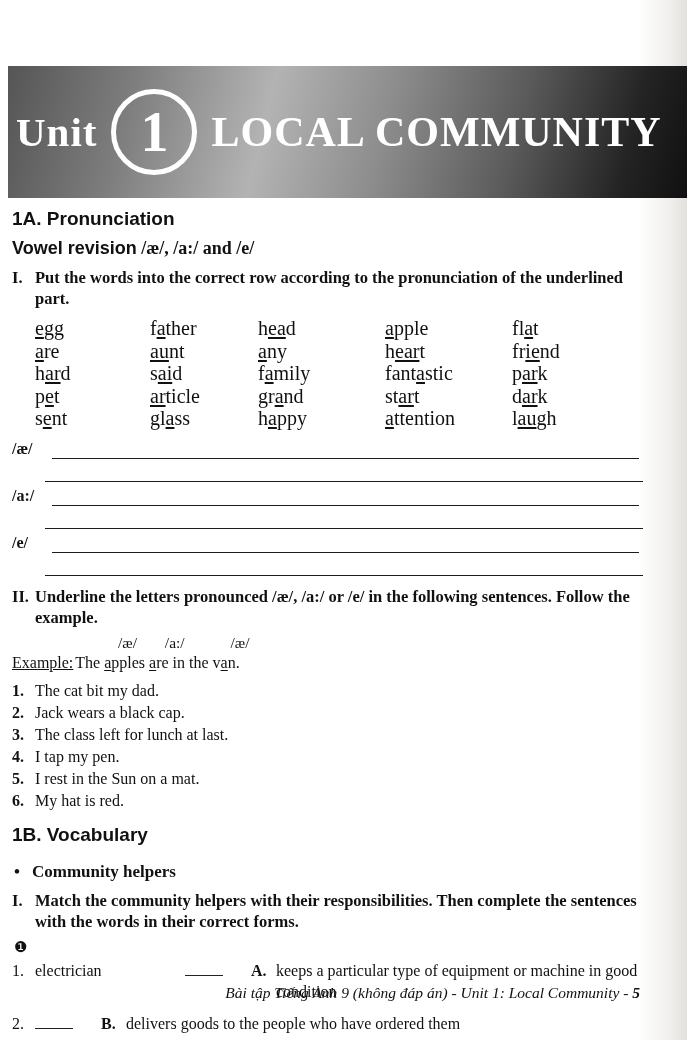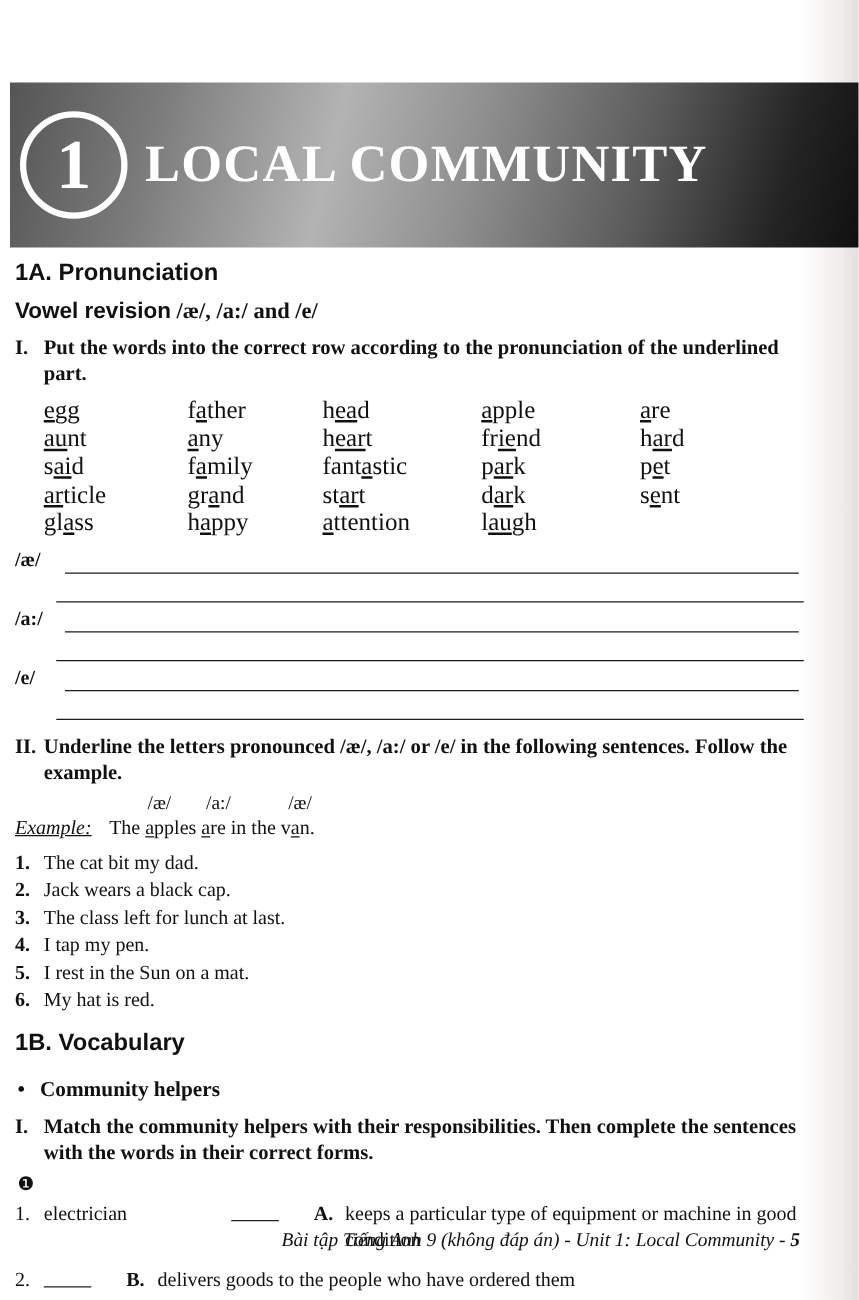--- a/index.html
+++ b/index.html
@@ -91,21 +91,21 @@
   .ans-row2 .wline { margin-left: 33px; height: 23px; margin-right: 0; }
 
   .task2 { }
 
   .ipa-row { font-size: 15.5px; margin: 6px 0 2px 0; }
   .ipa-row .ipa1 { margin-left: 106px; }
   .ipa-row .ipa2 { margin-left: 24px; }
   .ipa-row .ipa3 { margin-left: 42px; }
 
   .example { font-size: 16px; margin-bottom: 8px; }
-  .ex-label { text-decoration: underline; margin-right: 14px; font-style: italic; }
+  .ex-label { text-decoration: underline; margin-right: 2px; }
 
   .sent-list { margin: 2px 0 12px 0; }
   .sent { display: flex; font-size: 16px; line-height: 22px; }
   .sent-num { width: 23px; flex: 0 0 auto; font-weight: bold; }
   .sent-text { flex: 1; }
 
   .bullet-head { font-weight: bold; font-size: 17px; margin: 16px 0 8px 2px; }
   .bullet-head .bullet { margin-right: 12px; }
 
   .marker { font-size: 15px; margin: 6px 0 4px 2px; }
@@ -127,20 +127,21 @@
     white-space: nowrap;
   }
   .footer-page { font-weight: bold; }
 </style>
 </head>
 <body>
 
 <div class="page">
 
   <header class="banner">
+    <span class="unit-word">Unit</span>
     <span class="unit-circle">
       <span>1</span>
     </span>
     <span class="unit-title">LOCAL COMMUNITY</span>
   </header>
 
   <main class="content">
 
     <h2 class="sec-head">1A. Pronunciation</h2>
 
@@ -151,20 +152,21 @@
     <div class="task">
       <span class="task-label">I.</span>
       <span class="task-text">Put the words into the correct row according to the pronunciation of the underlined part.</span>
     </div>
 
     <div class="word-table" id="word-table">
         <span class="word-cell"><u>e</u>gg</span>
         <span class="word-cell">f<u>a</u>ther</span>
         <span class="word-cell">h<u>ea</u>d</span>
         <span class="word-cell"><u>a</u>pple</span>
+        <span class="word-cell">fl<u>a</u>t</span>
         <span class="word-cell"><u>a</u>re</span>
         <span class="word-cell"><u>au</u>nt</span>
         <span class="word-cell"><u>a</u>ny</span>
         <span class="word-cell">h<u>ear</u>t</span>
         <span class="word-cell">fr<u>ie</u>nd</span>
         <span class="word-cell">h<u>ar</u>d</span>
         <span class="word-cell">s<u>ai</u>d</span>
         <span class="word-cell">f<u>a</u>mily</span>
         <span class="word-cell">fant<u>a</u>stic</span>
         <span class="word-cell">p<u>ar</u>k</span>

